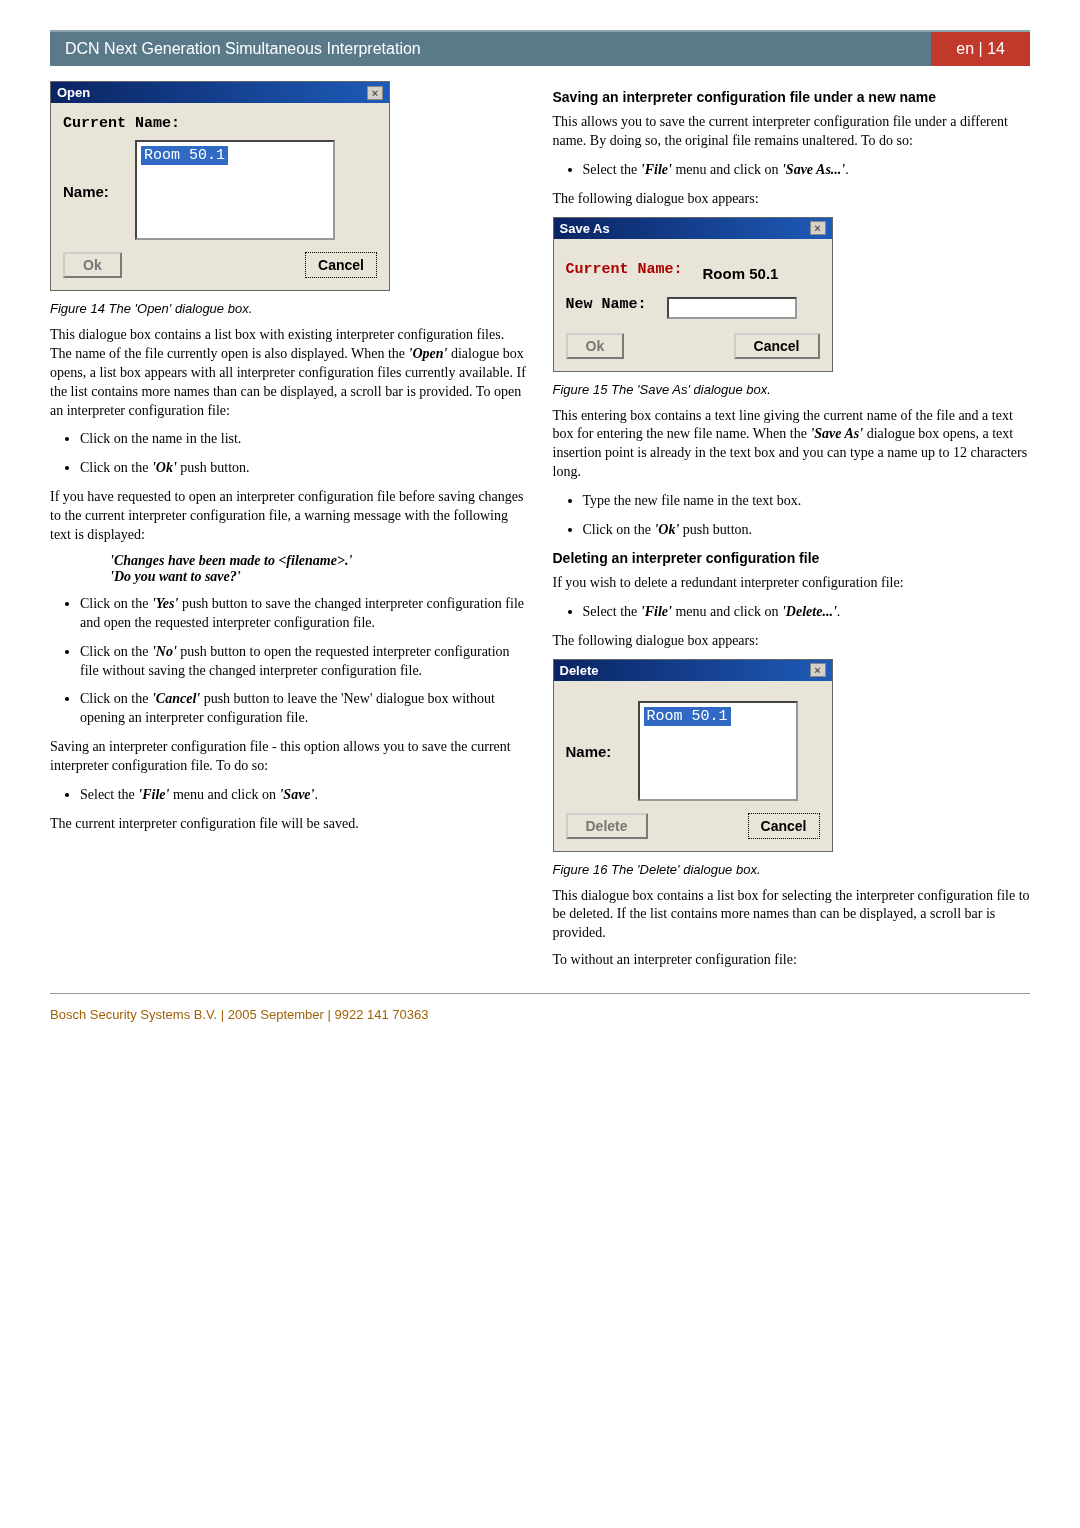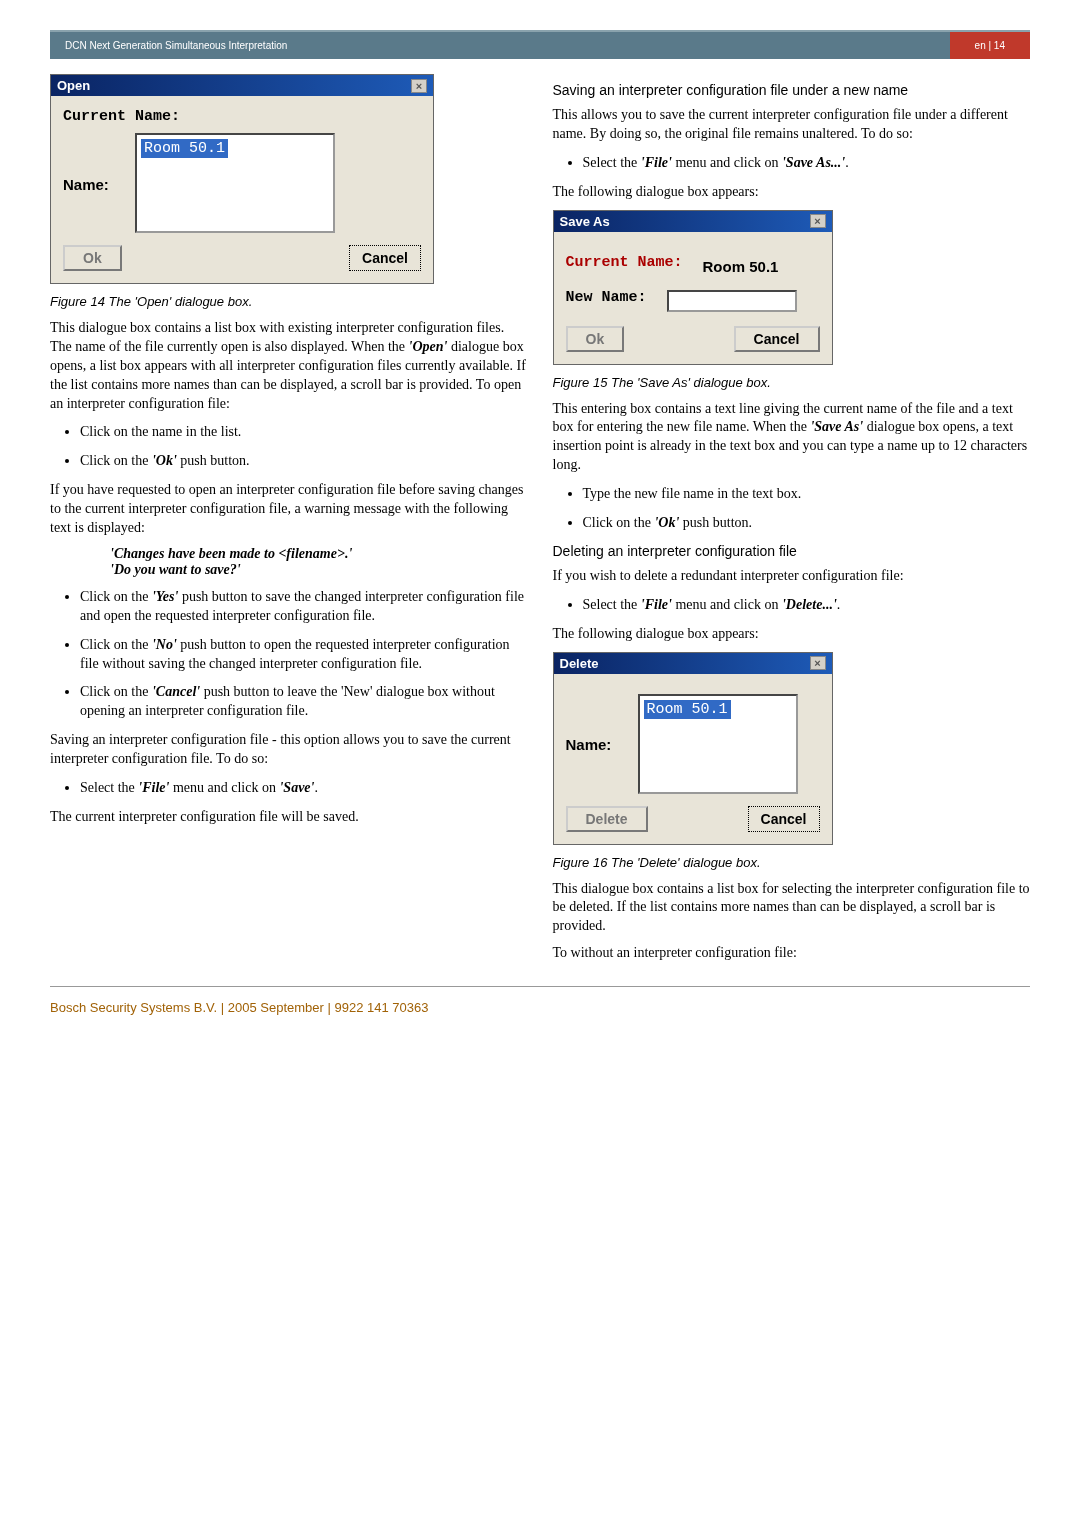--- a/index.html
+++ b/index.html
@@ -1,47 +1,47 @@
 <!DOCTYPE html>
 <html><head>
 <meta charset="utf-8">
 <style>
   * { margin: 0; padding: 0; box-sizing: border-box; }
   body { font-family: Arial, sans-serif; font-size: 14px; background: #fff; width: 1080px; }
   .page { padding: 30px 50px; }
-  .header { background: #5a7a8a; color: #fff; padding: 8px 15px; display: flex; justify-content: space-between; font-size: 10px; border-top: 2px solid #8aa3ad; margin-bottom: 15px; }
+  .header { background: #5a7a8a; color: #fff; padding: 8px 15px; display: flex; justify-content: space-between; font-size: 16px; border-top: 2px solid #8aa3ad; margin-bottom: 15px; }
   .header .right { background: #c0392b; padding: 8px 25px; margin: -8px -15px -8px 0; }
   .columns { display: flex; gap: 25px; }
   .col { flex: 1; }
   .dialog { border: 1px solid #666; background: #e8e4d8; margin-bottom: 10px; font-family: Tahoma, sans-serif; }
   .titlebar { background: linear-gradient(to right, #0a2463, #1e5bb8); color: #fff; padding: 3px 6px; display: flex; justify-content: space-between; align-items: center; font-size: 13px; font-weight: bold; }
   .close-x { background: #d4d0c8; color: #555; width: 16px; height: 14px; display: flex; align-items: center; justify-content: center; font-size: 11px; border: 1px solid #888; font-weight: bold; }
   .dialog-body { padding: 12px; }
   .label-bold { font-weight: bold; color: #000; margin-bottom: 8px; font-size: 15px; font-family: Liberation Mono, monospace; }
   .field-row { display: flex; align-items: center; gap: 12px; margin: 8px 0; }
   .field-label { font-weight: bold; font-size: 15px; min-width: 60px; padding-top: 2px; font-family: Verdana, sans-serif; }
   .listbox { background: #fff; border: 2px inset #999; padding: 4px; font-family: 'Courier New', monospace; font-size: 15px; min-height: 100px; width: 200px; }
   .listbox .selected { background: #316ac5; color: #fff; padding: 1px 3px; display: inline-block; }
   .textbox { background: #fff; border: 2px inset #999; padding: 3px 5px; font-family: 'Courier New', monospace; font-size: 14px; width: 130px; height: 22px; }
   .btn-row { display: flex; justify-content: space-between; margin-top: 12px; gap: 40px; }
   .btn { background: #e8e4d8; border: 2px outset #ccc; padding: 3px 18px; font-size: 14px; font-weight: bold; color: #777; font-family: Verdana, sans-serif; }
   .btn.focus { border: 1px dotted #000; padding: 3px 12px; color: #000; }
   .btn.enabled { color: #000; }
   .fig-caption { font-style: italic; font-size: 13px; margin: 6px 0 10px 0; }
   .body-text { font-size: 14px; line-height: 1.35; margin: 8px 0; font-family: Georgia, serif; }
-  .section-head { font-weight: normal; font-size: 14px; margin: 8px 0 2px 0; }
+  .section-head { font-weight: bold; font-size: 14px; margin: 8px 0 2px 0; }
   ul.bullets { list-style: disc; margin: 6px 0 10px 30px; font-family: Georgia, serif; }
   ul.bullets li { margin: 10px 0; line-height: 1.35; }
   .quote { font-style: italic; font-weight: bold; margin-left: 60px; font-family: Georgia, serif; font-size: 14px; }
   .hr { border-top: 1px solid #999; margin: 15px 0 8px 0; }
   .footer { font-size: 13px; color: #a16207; padding-top: 5px; }
   .static-val { font-weight: bold; font-size: 15px; font-family: Verdana, sans-serif; }
   .current-name-row { display: flex; gap: 20px; align-items: center; margin: 10px 0; }
   .small-dialog { width: 280px; }
-  .open-dialog { width: 384px; }
+  .open-dialog { width: 340px; }
 </style>
 </head>
 <body>
 
 <div class="page">
   <div class="header">
     <span>DCN Next Generation Simultaneous Interpretation</span>
     <span class="right">en | 14</span>
   </div>
 

